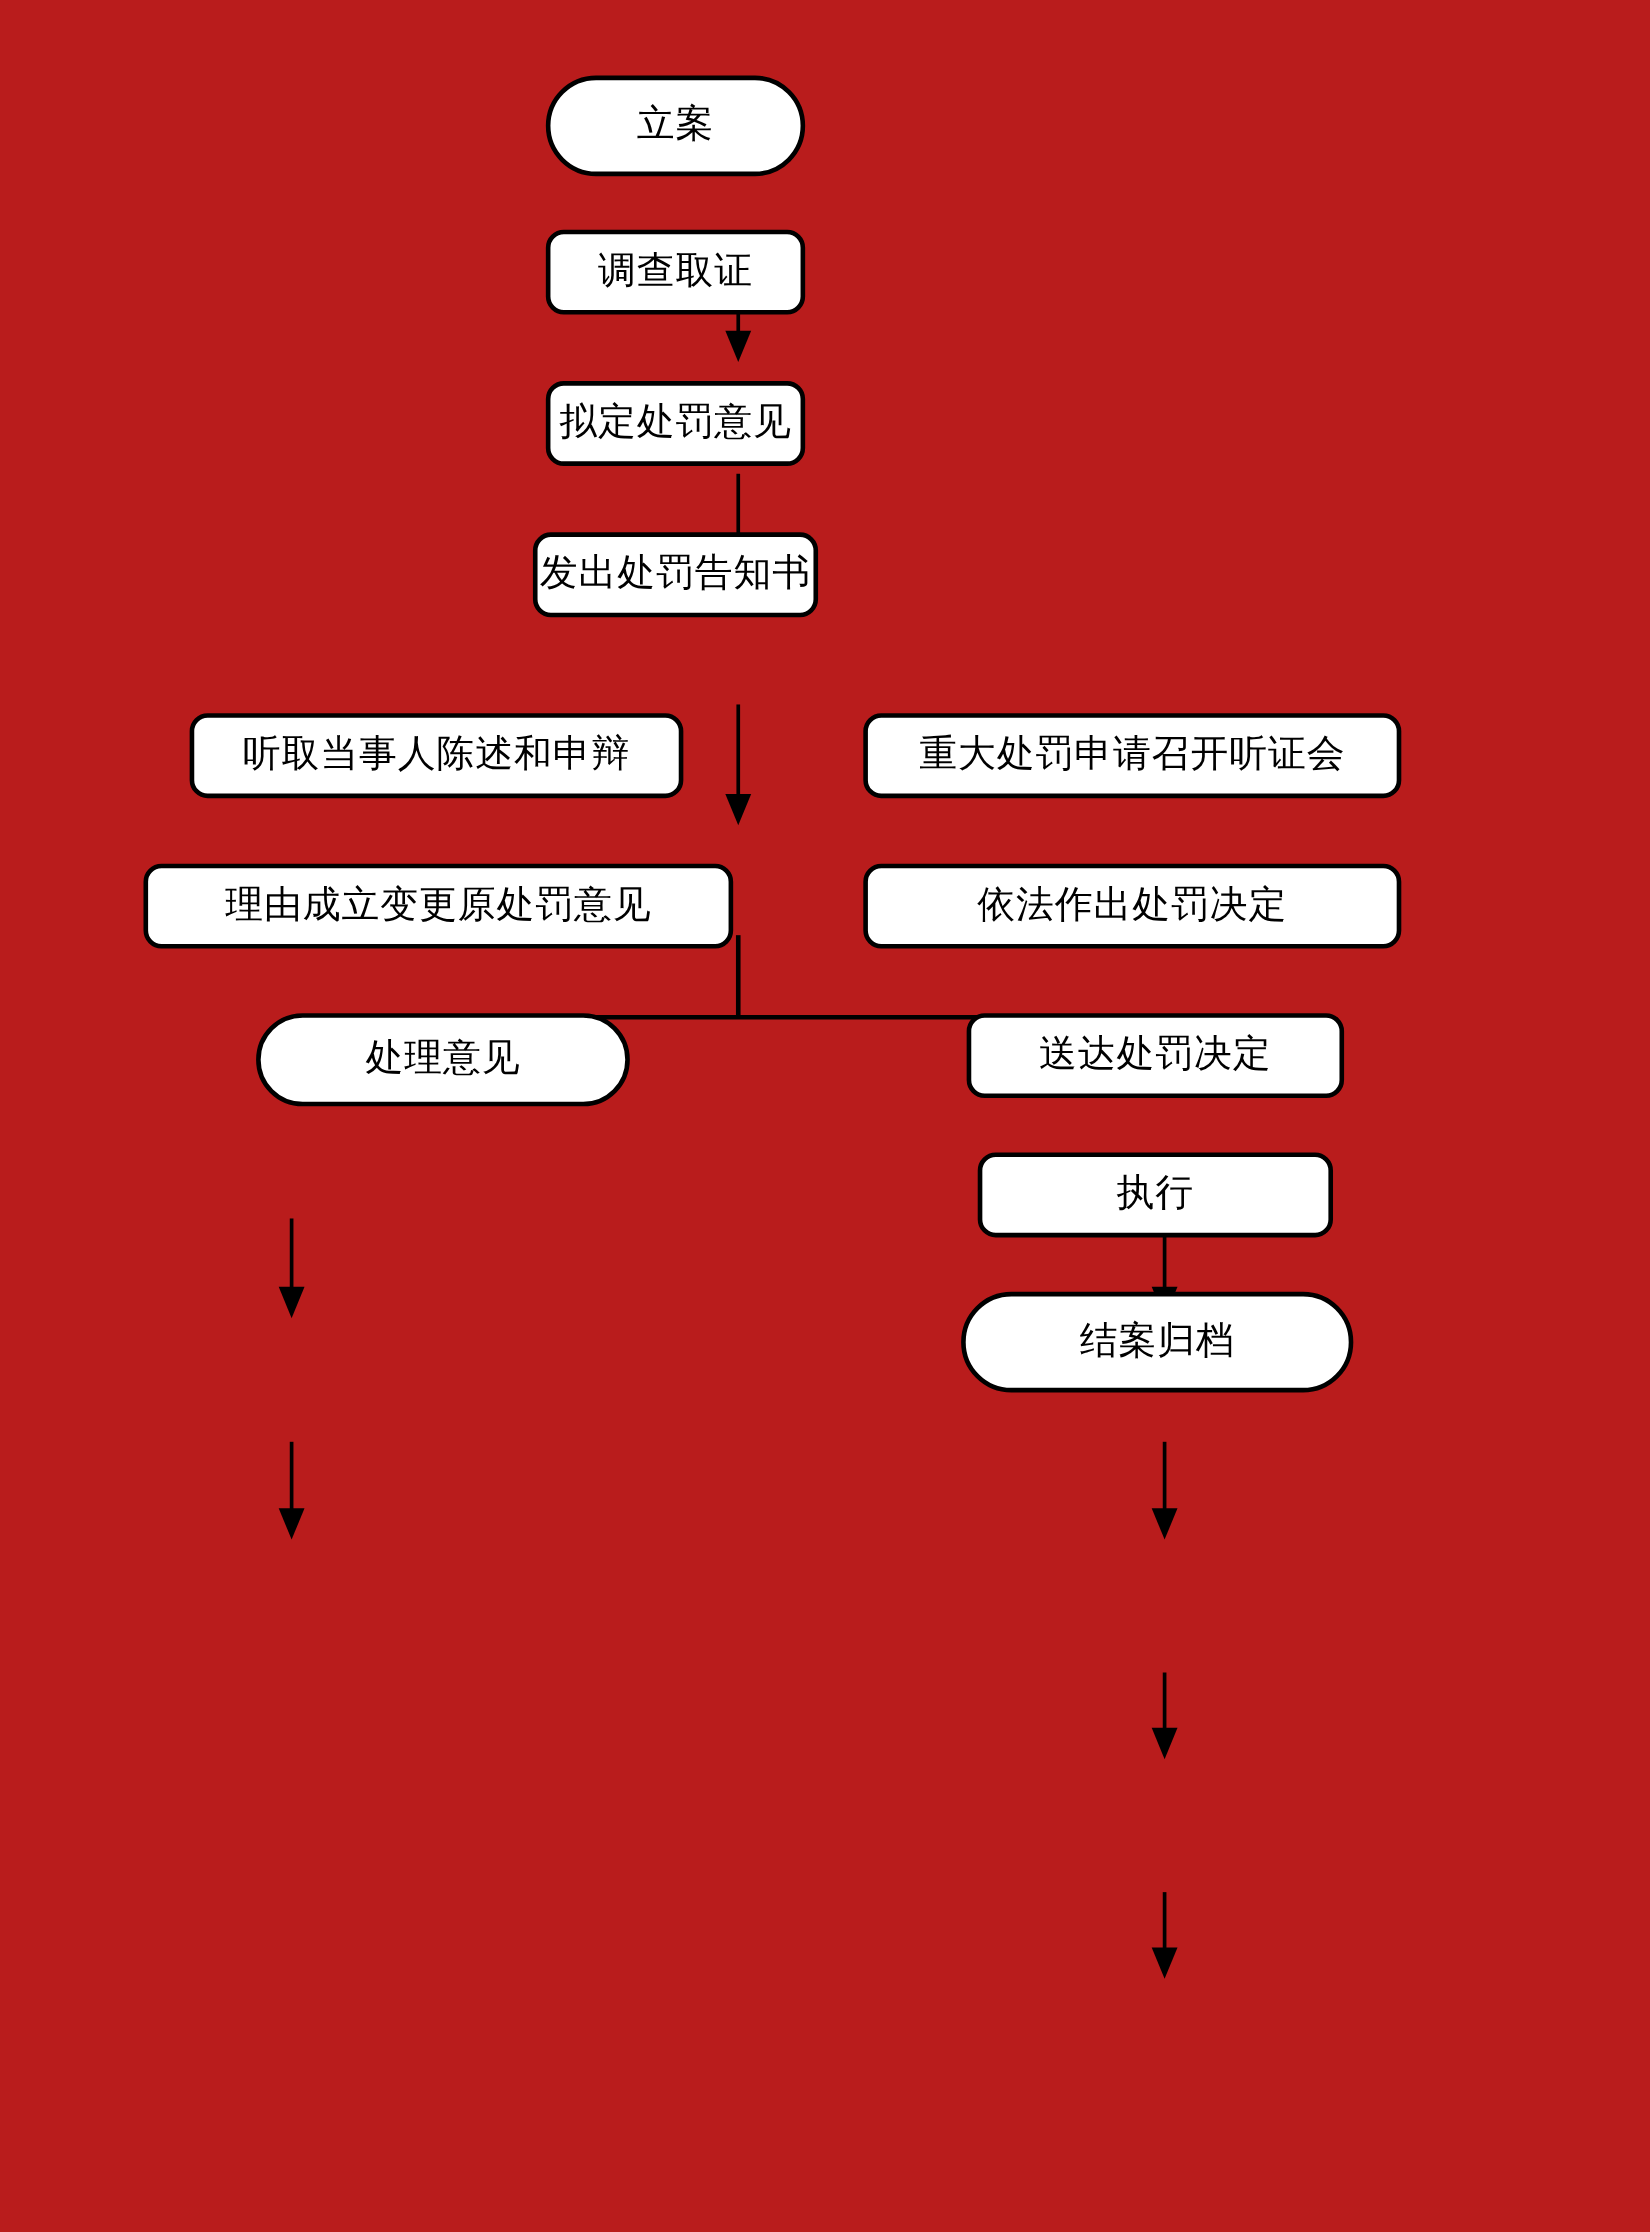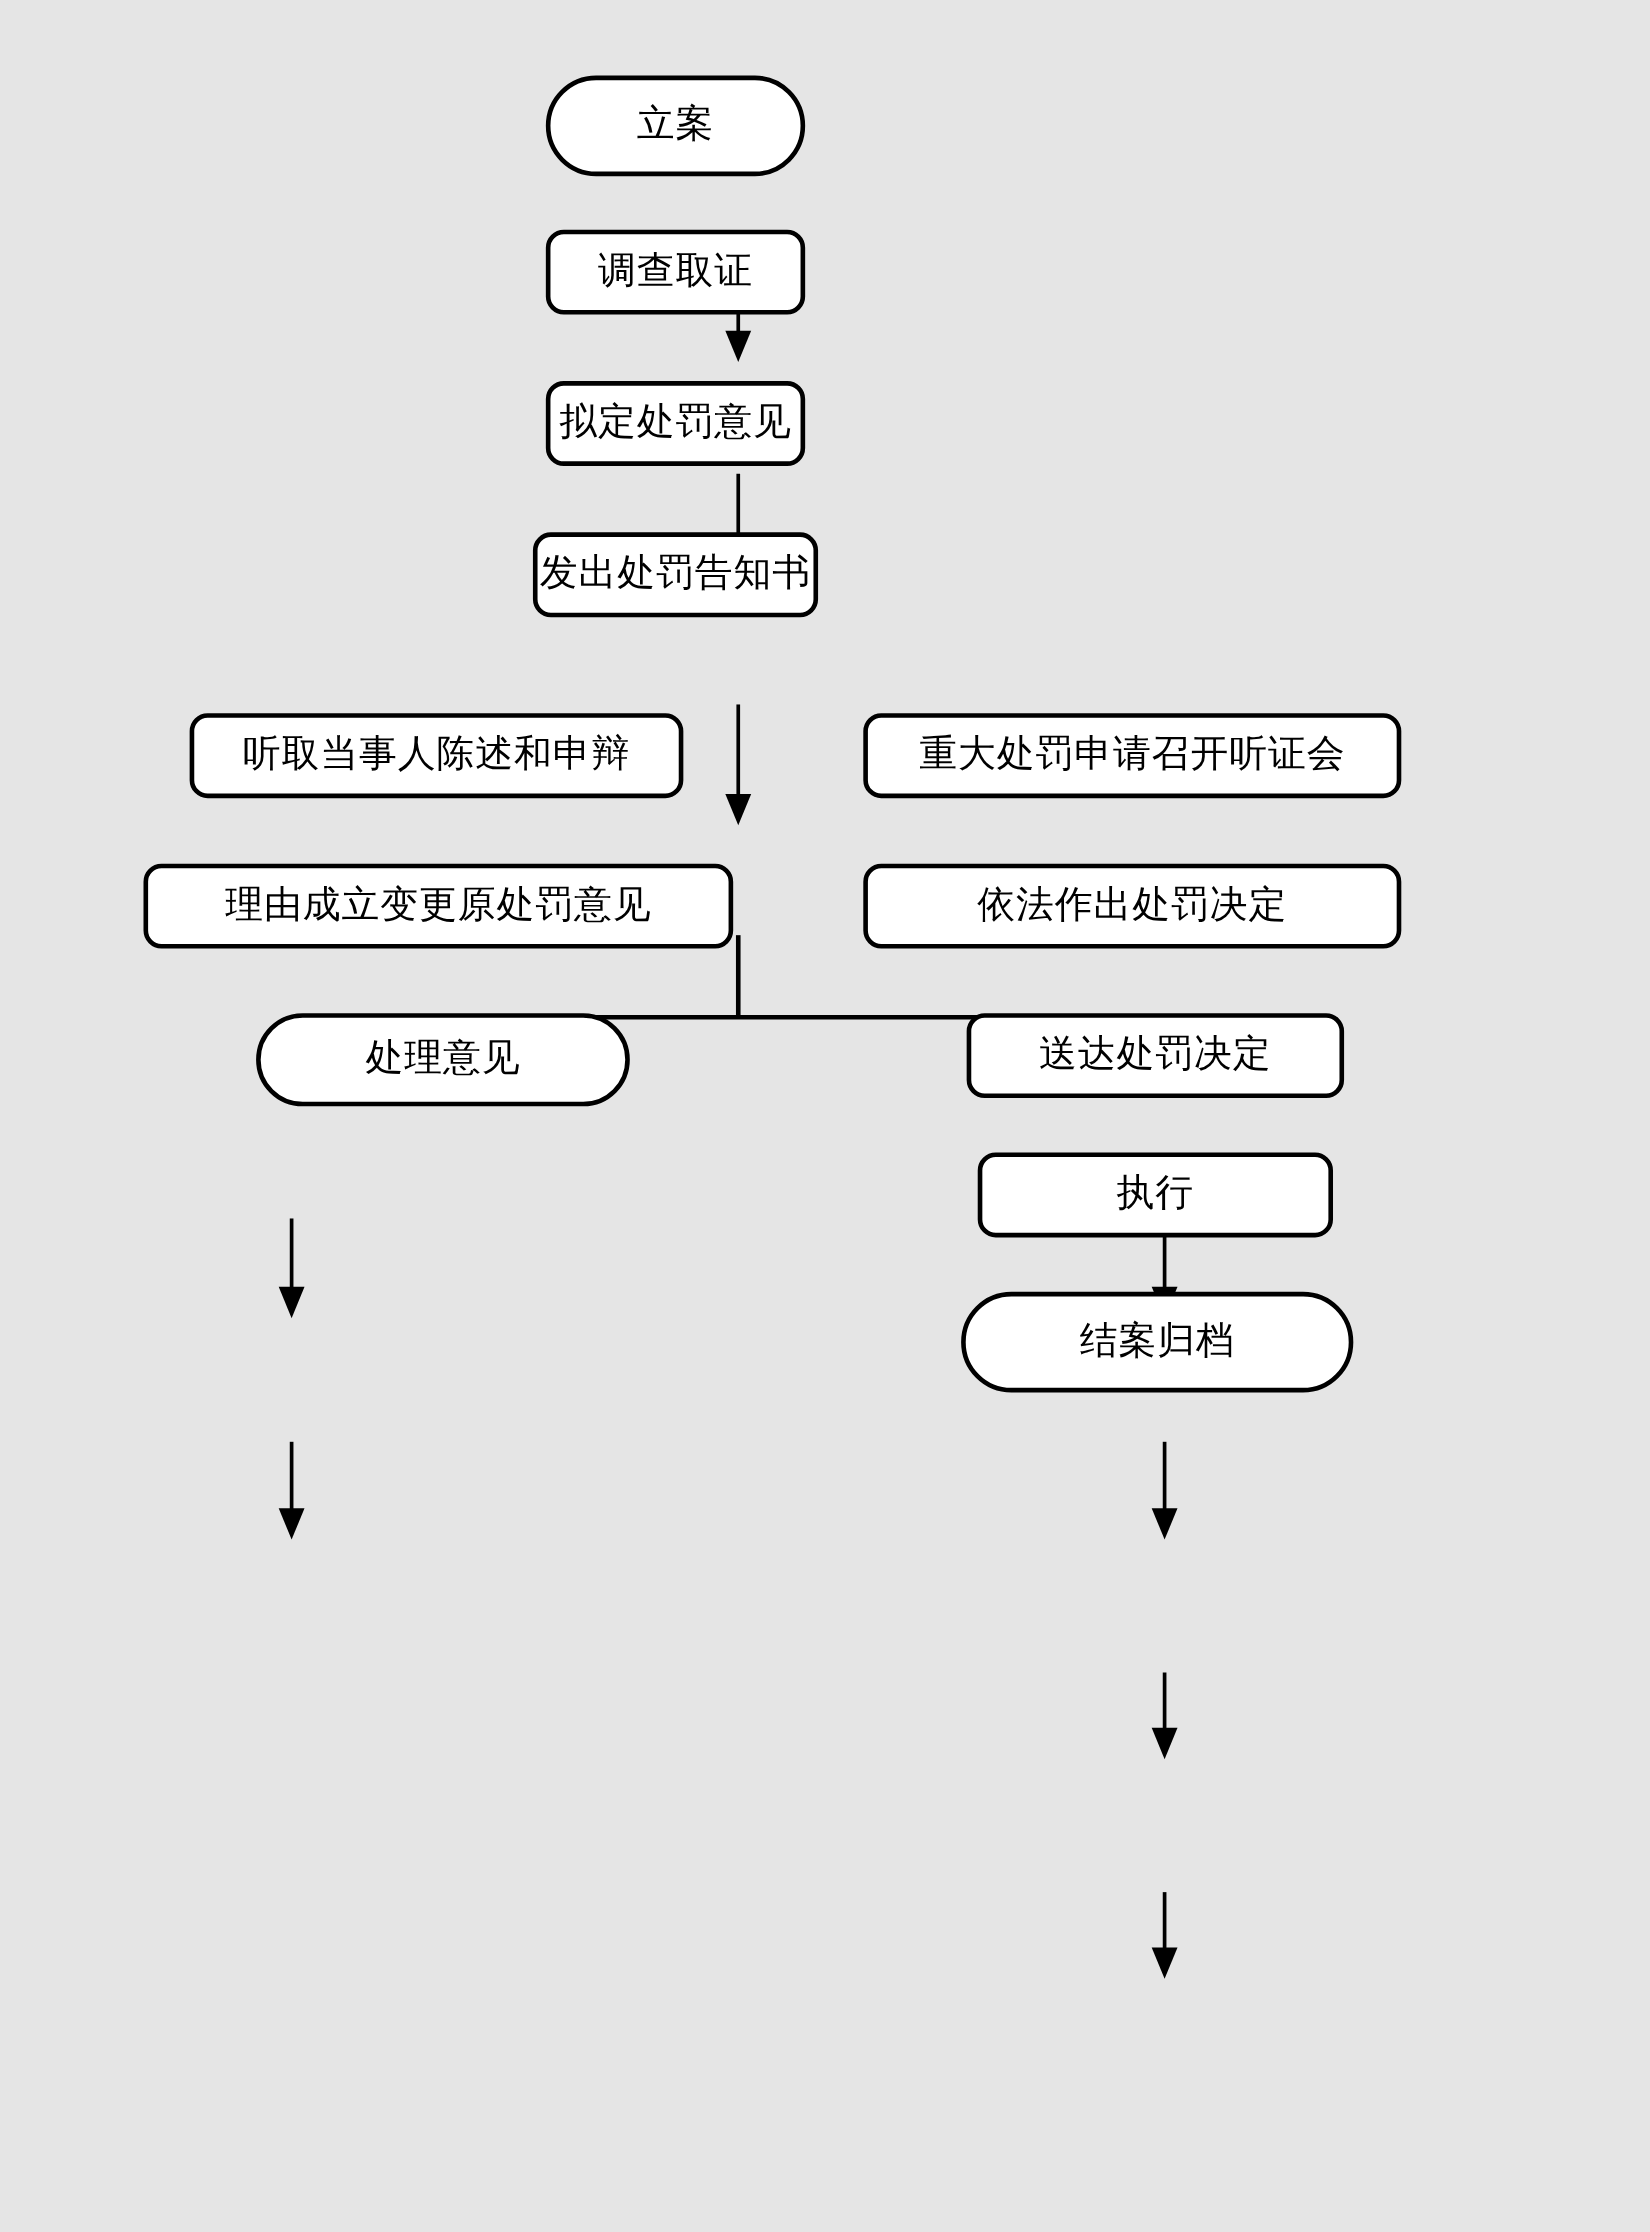--- a/index.html
+++ b/index.html
@@ -4,21 +4,21 @@
 <style>
   html, body {
     margin: 0;
     padding: 0;
     background: #ffffff;
   }
   #canvas {
     position: relative;
     width: 1650px;
     height: 2233px;
-    background: #e5e5e5;
+    background: #b91c1c;
     font-family: "Liberation Serif", "DejaVu Serif", serif;
     overflow: hidden;
   }
   svg.flow {
     position: absolute;
     top: 0;
     left: 0;
     width: 1650px;
     height: 2233px;
   }

